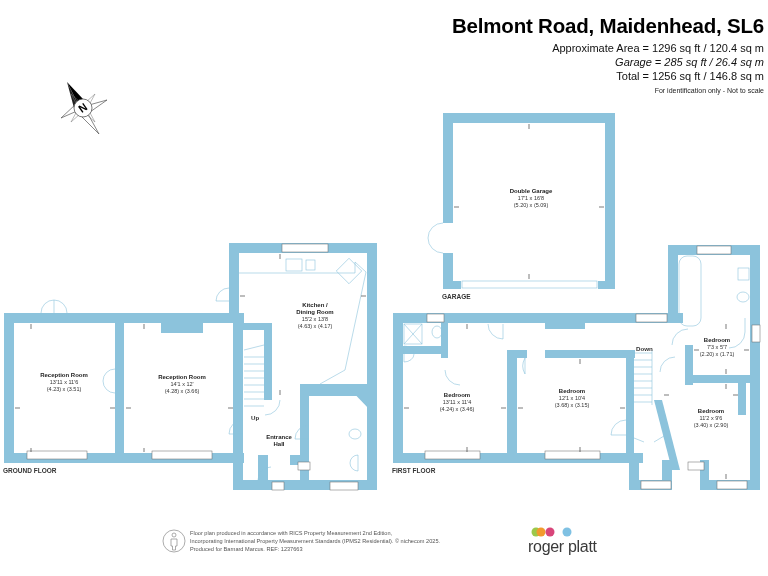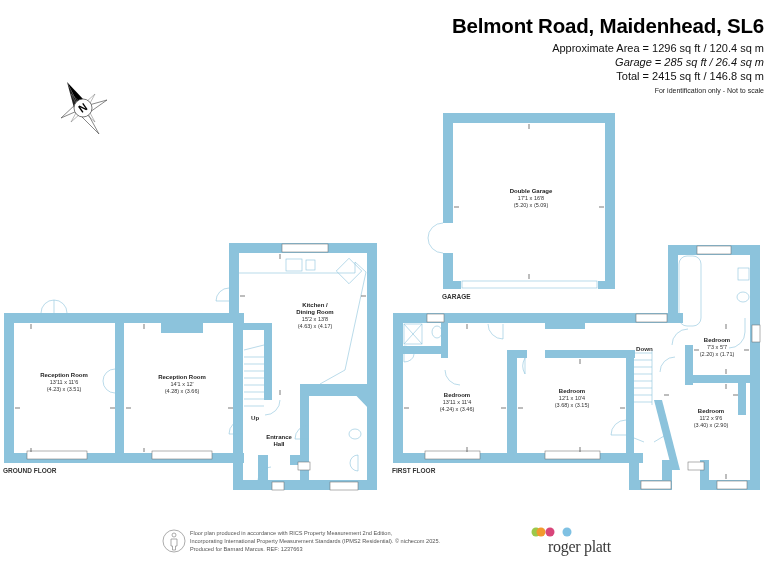--- a/index.html
+++ b/index.html
@@ -6,29 +6,29 @@
   body { width:768px; height:576px; position:relative; overflow:hidden; font-family:"Liberation Sans", sans-serif; color:#111; }
   .title { position:absolute; right:4px; top:14px; font-weight:bold; font-size:20.5px; color:#000; letter-spacing:-0.2px;margin-left:36px; }
   .area-line { position:absolute; right:4px; font-size:11px; color:#111; text-align:right; white-space:nowrap; }
   .note { position:absolute; right:4px; top:87px; font-size:7px; color:#222; }
   svg.plan { position:absolute; left:0; top:0; }
   .lbl { position:absolute; text-align:center; font-size:5.5px; line-height:7px; color:#333; transform:translateX(-50%); white-space:nowrap; }
   .lbl b { font-size:6px; color:#222; display:block; }
   .floor-lbl { position:absolute; font-size:6.5px; font-weight:bold; color:#333; }
   .word { position:absolute; font-size:6.2px; font-weight:bold; color:#333; }
   .footer-text { position:absolute; left:190px; top:529px; font-size:5.6px; line-height:8px; color:#555; }
-  .logo-text { position:absolute; left:548px; top:538px; font-size:16px; color:#3a3a3a; letter-spacing:-0.3px;font-family:Liberation Serif, serif; }
+  .logo-text { position:absolute; left:528px; top:538px; font-size:16px; color:#3a3a3a; letter-spacing:-0.3px; }
 </style>
 </head>
 <body>
 
 <div class="title">Belmont Road, Maidenhead, SL6</div>
 <div class="area-line" style="top:42px;">Approximate Area = 1296 sq ft / 120.4 sq m</div>
 <div class="area-line" style="top:56px;font-style:italic;">Garage = 285 sq ft / 26.4 sq m</div>
-<div class="area-line" style="top:70px;">Total = 2415 sq ft / 146.8 sq m</div>
+<div class="area-line" style="top:70px;">Total = 1256 sq ft / 146.8 sq m</div>
 <div class="note">For identification only - Not to scale</div>
 
 <svg class="plan" width="768" height="576" viewBox="0 0 768 576">
 
   <g transform="translate(83,108)">
     <polygon points="-16,-26 -6,-6 0,-9" fill="#000"></polygon>
     <polygon points="-16,-26 -9,0 -6,-6" fill="#222"></polygon>
     <polygon points="24,-8 6,-3 7,4" fill="none" stroke="#555" stroke-width="0.7"></polygon>
     <polygon points="16,26 5,6 -1,9" fill="none" stroke="#555" stroke-width="0.7"></polygon>
     <polygon points="-22,10 -6,3 -7,-4" fill="none" stroke="#555" stroke-width="0.7"></polygon>

